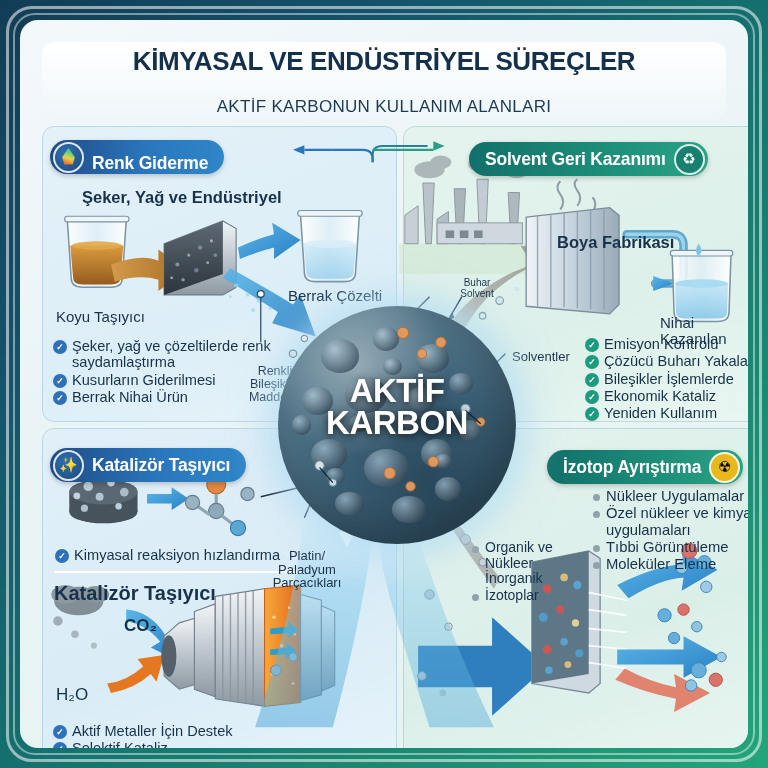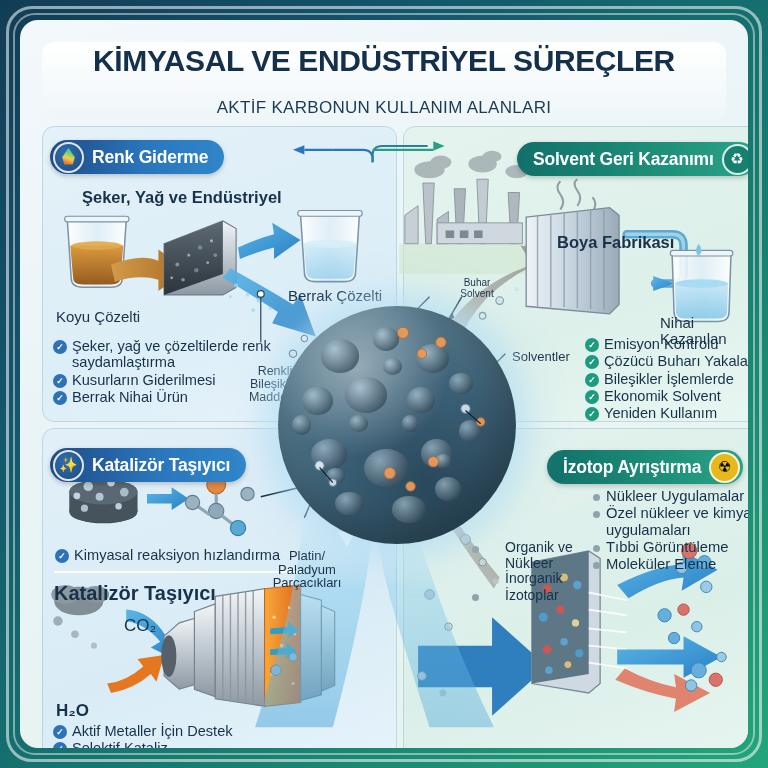--- a/index.html
+++ b/index.html
@@ -35,21 +35,21 @@
   
   .header {
     position: absolute; left: 22px; top: 22px; right: 22px; height: 78px;
     background: linear-gradient(180deg,#ffffff 0%, #eef6f9 100%);
     border-radius: 12px;
     display: flex; flex-direction: column;
     align-items: center; justify-content: center;
     z-index: 6;
   }
   .title {
-    font-size: 30px; font-weight: 700; letter-spacing: -.4px;
+    font-size: 26px; font-weight: 700; letter-spacing: -.4px;
     color: #14304a; white-space: nowrap;
   }
   .subtitle {
     font-size: 17px; color: #1d3a52; letter-spacing: .3px;
     margin-top: 20px; white-space: nowrap;
   }
 
   
   .panel {
     position: absolute;
@@ -78,22 +78,22 @@
     padding: 0 16px;
     box-shadow: 0 2px 5px rgba(0,0,0,.2);
   }
   .badge-label {
     color: #fff; font-size: 17.5px; font-weight: 700;
     letter-spacing: -.2px; white-space: nowrap;
   }
   .badge-blue { background: linear-gradient(90deg,#1f4b85 0%, #2a76bd 55%, #2f86c9 100%); }
   .badge-teal { background: linear-gradient(90deg,#12706a 0%, #1d8d78 55%, #2aa386 100%); }
 
-  .b-renk  { left: 30px;  top: 120px; padding-left: 42px; }
-  .b-solv  { left: 449px; top: 122px; padding-right: 42px; margin-left: 48px; }
+  .b-renk  { left: 30px;  top: 120px; padding-left: 42px; align-items: flex-end; }
+  .b-solv  { left: 449px; top: 122px; padding-right: 42px; }
   .b-kat   { left: 30px;  top: 428px; padding-left: 42px; }
   .b-izo   { left: 527px; top: 430px; padding-right: 42px; }
 
   .badge-icon {
     position: absolute;
     width: 31px; height: 31px; border-radius: 50%;
     display: flex; align-items: center; justify-content: center;
     border: 2px solid rgba(255,255,255,.85);
     font-size: 15px;
   }
@@ -141,37 +141,37 @@
     flex: 0 0 auto; width: 7px; height: 7px; border-radius: 50%;
     background: #8fa3ab; margin-right: 6px; margin-top: 6px;
   }
   .l-renk { left: 33px;  top: 318px; width: 230px; }
   .l-solv { left: 565px; top: 316px; width: 196px; }
   .l-kat1 { left: 35px;  top: 527px; width: 270px; }
   .l-kat2 { left: 33px;  top: 703px; width: 240px; }
   .l-izo  { left: 573px; top: 468px; width: 190px; }
   .l-izo .bitem { font-size: 14.8px; line-height: 1.1; }
   .l-org  { left: 452px; top: 520px; width: 110px; }
-  .l-org .bitem { font-size: 14px; gap: 20px; }
+  .l-org .bitem { font-size: 14px; }
 
   
   .lbl {
     position: absolute; z-index: 5;
     font-size: 13.5px; color: #1a3148; line-height: 1.05;
     white-space: pre-line;
   }
   .lbl-koyu  { left: 36px;  top: 289px; font-size: 15px; }
   .lbl-berrak{ left: 268px; top: 268px; font-size: 15px; }
   .lbl-renkli{ left: 224px; top: 345px; width: 62px; text-align: center; font-size: 12.5px; }
   .lbl-buhar { left: 422px; top: 258px; width: 70px; text-align: center; font-size: 10px; }
   .lbl-solvn { left: 492px; top: 330px; font-size: 13px; }
   .lbl-geri  { left: 640px; top: 295px; font-size: 15px; }
   .lbl-plat  { left: 246px; top: 529px; width: 82px; text-align: center; font-size: 13px; }
-  .lbl-co2   { left: 104px; top: 597px; font-size: 17px; font-weight: 400; color: #16324a; }
-  .lbl-h2o   { left: 36px;  top: 682px; font-size: 17px; font-weight: 700; color: #16324a; }
+  .lbl-co2   { left: 104px; top: 597px; font-size: 17px; font-weight: 700; color: #16324a; }
+  .lbl-h2o   { left: 36px;  top: 666px; font-size: 17px; font-weight: 400; color: #16324a; }
   .lbl-kutle { left: 562px; top: 715px; font-size: 15px; font-weight: 700; }
   .divider {
     position: absolute; left: 34px; top: 551px; width: 250px; height: 2px;
     background: #fff; z-index: 5;
   }
 
   
   .sphere {
     position: absolute; left: 258px; top: 286px;
     width: 238px; height: 238px; border-radius: 50%;
@@ -568,20 +568,24 @@
         <circle cx="486" cy="424" r="4.5" fill="#e79a5c" stroke="#b36d33" stroke-width="1"></circle>
         <circle cx="288" cy="352" r="4" fill="#cfe1ea" stroke="#5d7d90" stroke-width="1"></circle>
         <circle cx="300" cy="336" r="3.4" fill="#dfe9ef" stroke="#5d7d90" stroke-width="1"></circle>
       </g>
       <g stroke="#13243a" stroke-width="1.3" fill="none">
         <path d="M470 412 L486 426"></path>
         <path d="M316 472 L330 488"></path>
       </g>
     </svg>
 
+    <div class="sphere-text">
+      <div>AKTİF</div>
+      <div>KARBON</div>
+    </div>
 
     <div class="badge badge-blue b-renk">
       <span class="badge-icon icon-left ic-drop">
         <span class="drop-glyph"></span>
       </span>
       <span class="badge-label">Renk Giderme</span>
     </div>
 
     <div class="badge badge-teal b-solv">
       <span class="badge-label">Solvent Geri Kazanımı</span>
@@ -596,21 +600,21 @@
     <div class="badge badge-teal b-izo">
       <span class="badge-label">İzotop Ayrıştırma</span>
       <span class="badge-icon icon-right ic-rad">☢</span>
     </div>
 
     <div class="sub-head h-sugar">Şeker, Yağ ve Endüstriyel</div>
     <div class="sub-head h-boya">Boya Fabrikası</div>
     <div class="divider"></div>
     <div class="sub-head h-kat2">Katalizör Taşıyıcı</div>
 
-    <div class="lbl lbl-koyu">Koyu Çözelti</div>
+    <div class="lbl lbl-koyu">Koyu Taşıyıcı</div>
     <div class="lbl lbl-berrak">Berrak Çözelti</div>
     <div class="lbl lbl-renkli">Renkli
 Bileşikler
 Maddeler</div>
 
     <div class="lbl lbl-buhar">Buhar
 Solvent</div>
     <div class="lbl lbl-solvn">Solventler</div>
     <div class="lbl lbl-geri">Nihai Kazanılan</div>
 
@@ -648,21 +652,21 @@
       <div class="bitem">
         <span class="tick tick-green">✓</span>
         <span>Çözücü Buharı Yakalama</span>
       </div>
       <div class="bitem">
         <span class="tick tick-green">✓</span>
         <span>Bileşikler İşlemlerde</span>
       </div>
       <div class="bitem">
         <span class="tick tick-green">✓</span>
-        <span>Ekonomik Solvent</span>
+        <span>Ekonomik Kataliz</span>
       </div>
       <div class="bitem">
         <span class="tick tick-green">✓</span>
         <span>Yeniden Kullanım</span>
       </div>
     </div>
 
     <div class="blist l-kat1">
       <div class="bitem">
         <span class="tick tick-blue">✓</span>

